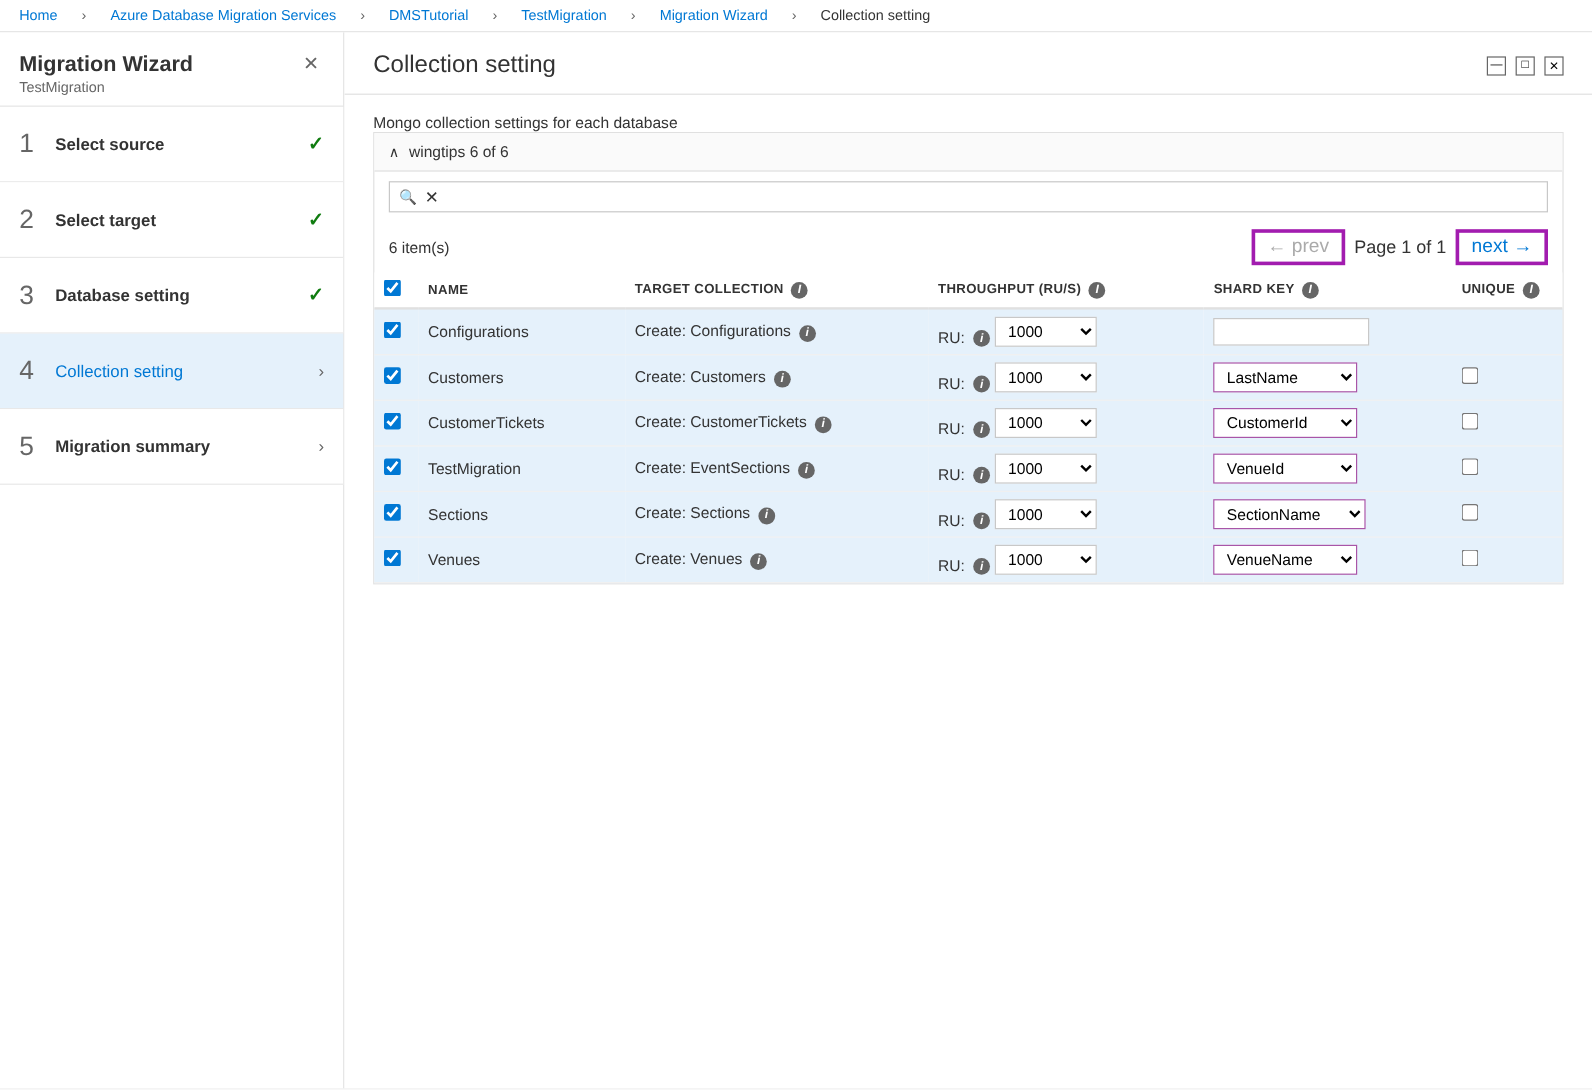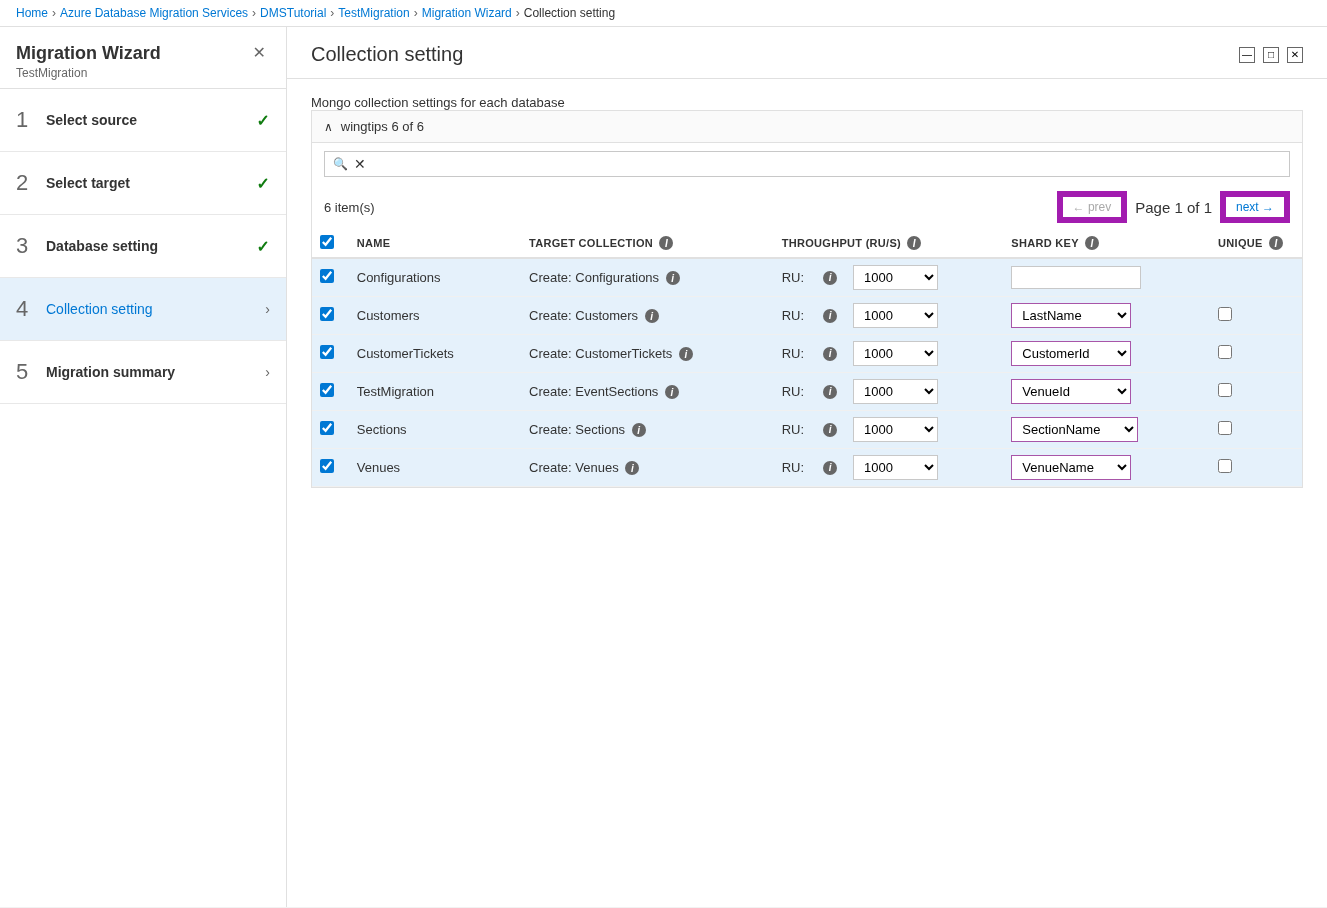--- a/index.html
+++ b/index.html
@@ -7,21 +7,21 @@
 
     
     .breadcrumb {
       background: #fff;
       border-bottom: 1px solid #e0e0e0;
       padding: 6px 16px;
       font-size: 12px;
       color: #0078d4;
       display: flex;
       align-items: center;
-      gap: 4px;
+      gap: 20px;
     }
     .breadcrumb span { color: #333; }
     .breadcrumb a { color: #0078d4; text-decoration: none; cursor: pointer; }
     .breadcrumb .sep { color: #666; }
 
     
     .main-layout {
       display: flex;
       height: calc(908px - 28px);
       background: #f2f2f2;
@@ -202,24 +202,24 @@
       padding: 6px 12px;
       font-size: 13px;
     }
     .pagination {
       display: flex;
       align-items: center;
       gap: 8px;
     }
     .page-btn {
       background: none;
-      border: 6px solid #a21caf;
+      border: 3px solid #a21caf;
       padding: 3px 10px;
       cursor: pointer;
-      font-size: 12px;
+      font-size: 16px;
       color: #0078d4;
     }
     .page-btn:disabled { color: #aaa; cursor: default; }
     .page-info { font-size: 15px; color: #333; font-weight: 500; }
 
     
     .collection-table {
       width: 100%;
       border-collapse: collapse;
       margin: 0 0 0 0;
@@ -274,22 +274,22 @@
     }
     input[type=checkbox]:checked { accent-color: #0078d4; }
 
     .target-text {
       font-size: 13px;
       color: #333;
     }
 
     .ru-cell {
       display: flex;
-      align-items: center;
-      gap: 16px;
+      align-items: flex-end;
+      gap: 4px;
     }
     .ru-label { font-size: 13px; color: #333; }
     .ru-select {
       border: 1px solid #c8c8c8;
       padding: 3px 20px 3px 6px;
       font-size: 13px;
       background: #fff;
       cursor: pointer;
       outline: none;
       min-width: 80px;

